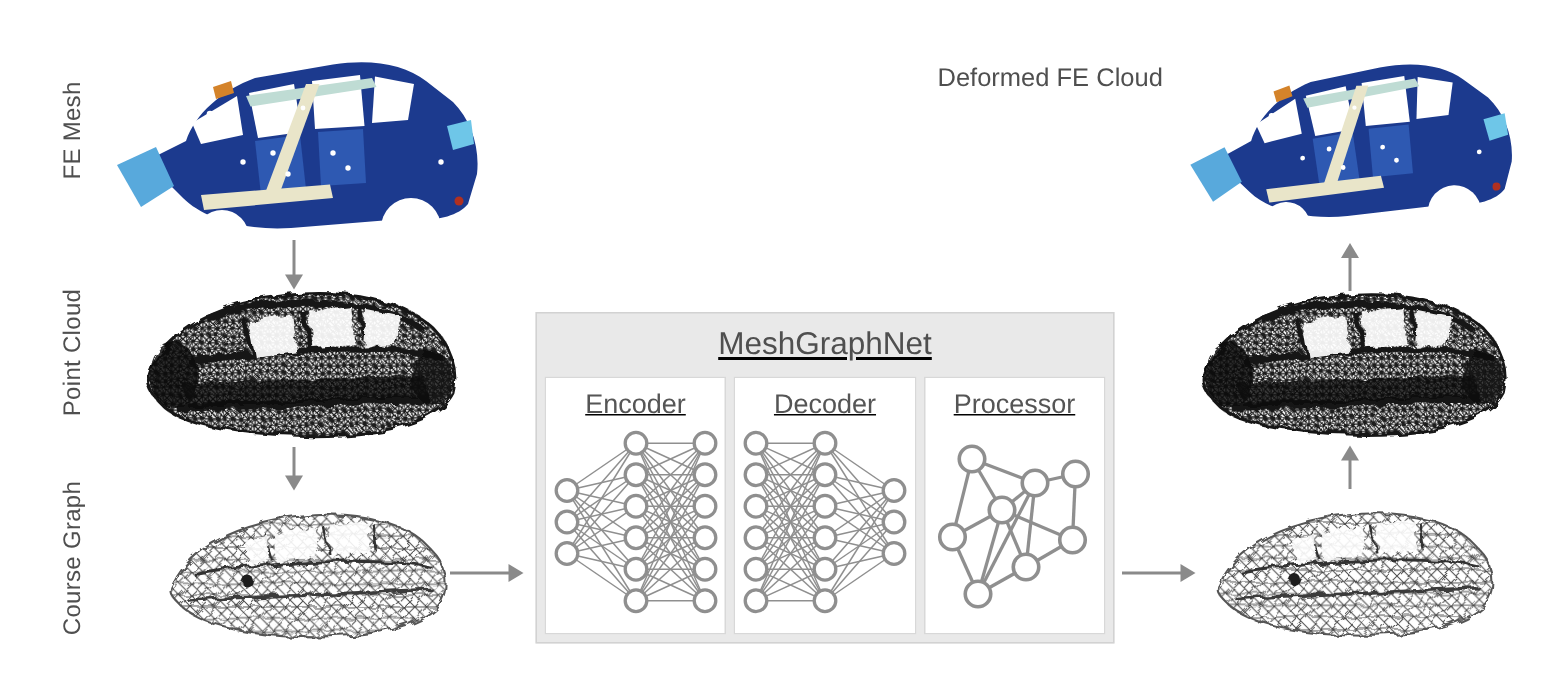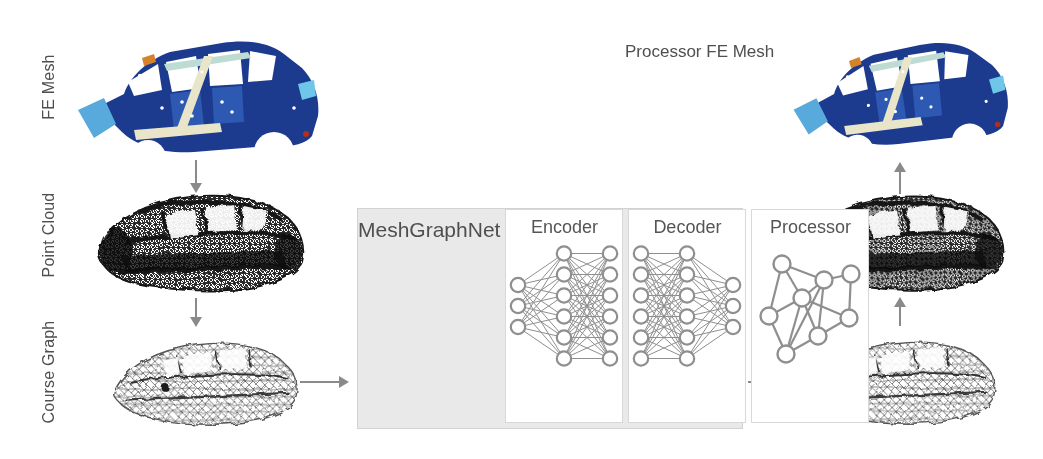--- a/index.html
+++ b/index.html
@@ -12,21 +12,21 @@
   }
   .hlabel{
     position:absolute;color:#4f4f4f;font-size:17px;white-space:nowrap;
   }
 
   .car{position:absolute;}
 
   .mgn-box{
     position:absolute;left:357px;top:208px;width:386px;height:221px;
     background:#e9e9e9;border:1.5px solid #d2d2d2;box-sizing:border-box;
-    display:flex;flex-direction:row;
+    display:flex;flex-direction:column;text-decoration:underline;
   }
   .mgn-title{
     height:42px;line-height:42px;text-align:center;
     font-size:21px;color:#4f4f4f;
   }
   .mgn-stages{flex:1;display:flex;gap:5px;padding:0 5px 5px 5px;}
   .stage-panel{
     flex:1;background:#ffffff;border:1px solid #d8d8d8;box-sizing:border-box;
     display:flex;flex-direction:column;align-items:center;
   }
@@ -112,21 +112,21 @@
           <circle cx="66" cy="58" r="4" fill="#1a1a1a"></circle>
         </g>
       </symbol>
     </defs>
   </svg>
 
   <div class="vlabel" style="left:49px;top:87px;">FE Mesh</div>
   <div class="vlabel" style="left:49px;top:235px;">Point Cloud</div>
   <div class="vlabel" style="left:49px;top:372px;">Course Graph</div>
 
-  <div class="hlabel" style="left:625px;top:42px;">Processor FE Mesh</div>
+  <div class="hlabel" style="left:625px;top:42px;">Deformed FE Cloud</div>
 
   <svg class="car" style="left:70px;top:30px;" width="264" height="138">
     <use href="#car-fe"></use>
   </svg>
   <svg class="car" style="left:82px;top:186px;" width="232" height="116">
     <use href="#car-pc"></use>
   </svg>
   <svg class="car" style="left:98px;top:330px;" width="204" height="108">
     <use href="#car-cg"></use>
   </svg>

